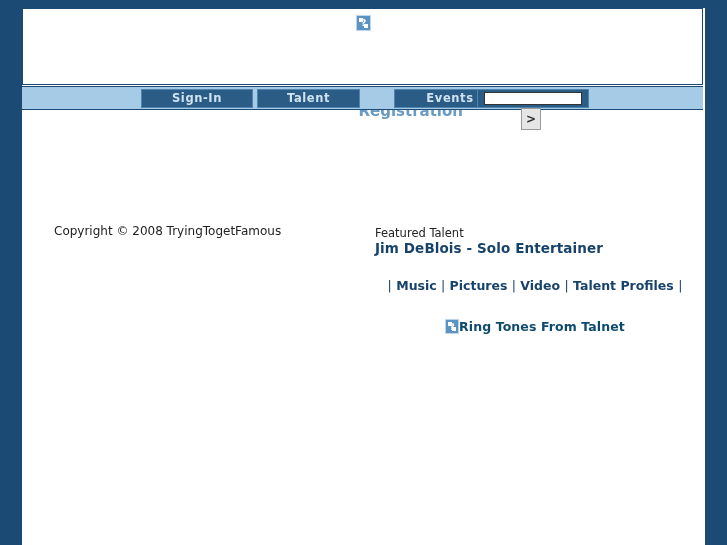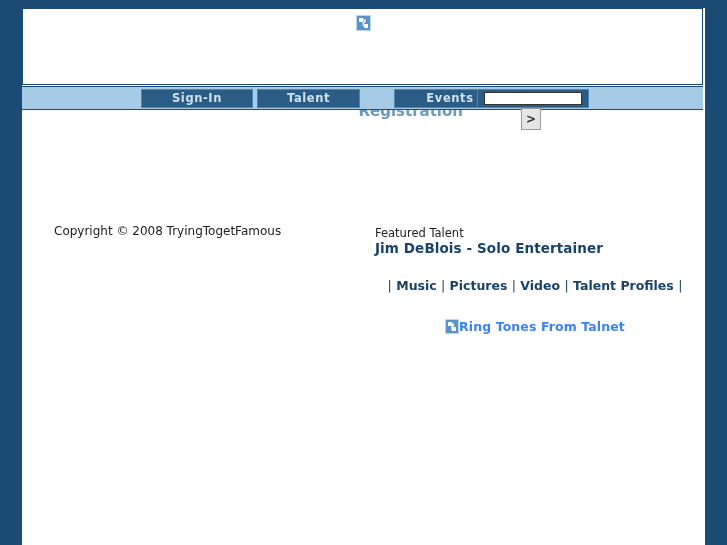--- a/index.html
+++ b/index.html
@@ -251,21 +251,21 @@
     text-align: center;
     white-space: nowrap;
   }
   #ringtones-icon {
     width: 14px;
     height: 15px;
   }
   #ringtones-label {
     font-size: 12.5px;
     font-weight: bold;
-    color: #3b82f6;
+    color: #0c4a6e;
     vertical-align: middle;
     letter-spacing: 0.1px;
   }
 </style>
 </head>
 <body>
 
 <div id="page-frame">
 
   <div id="header-banner">

